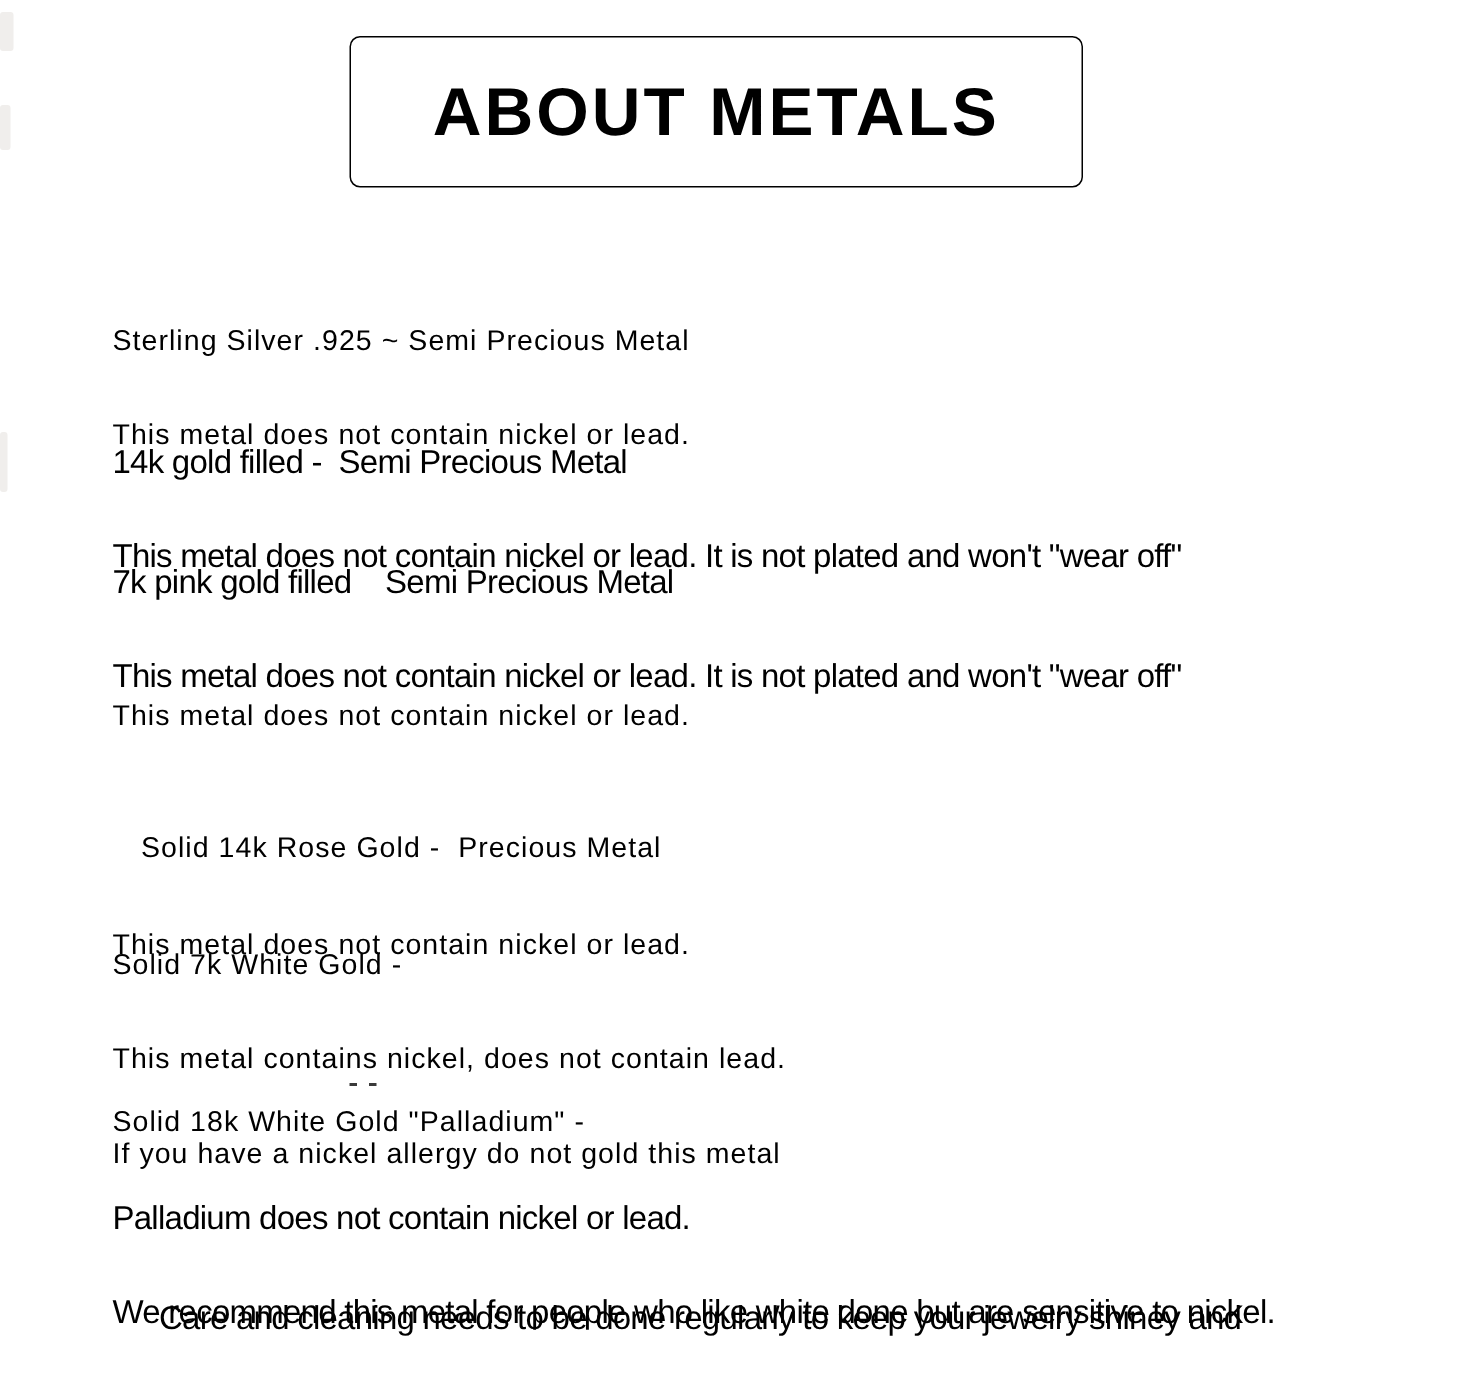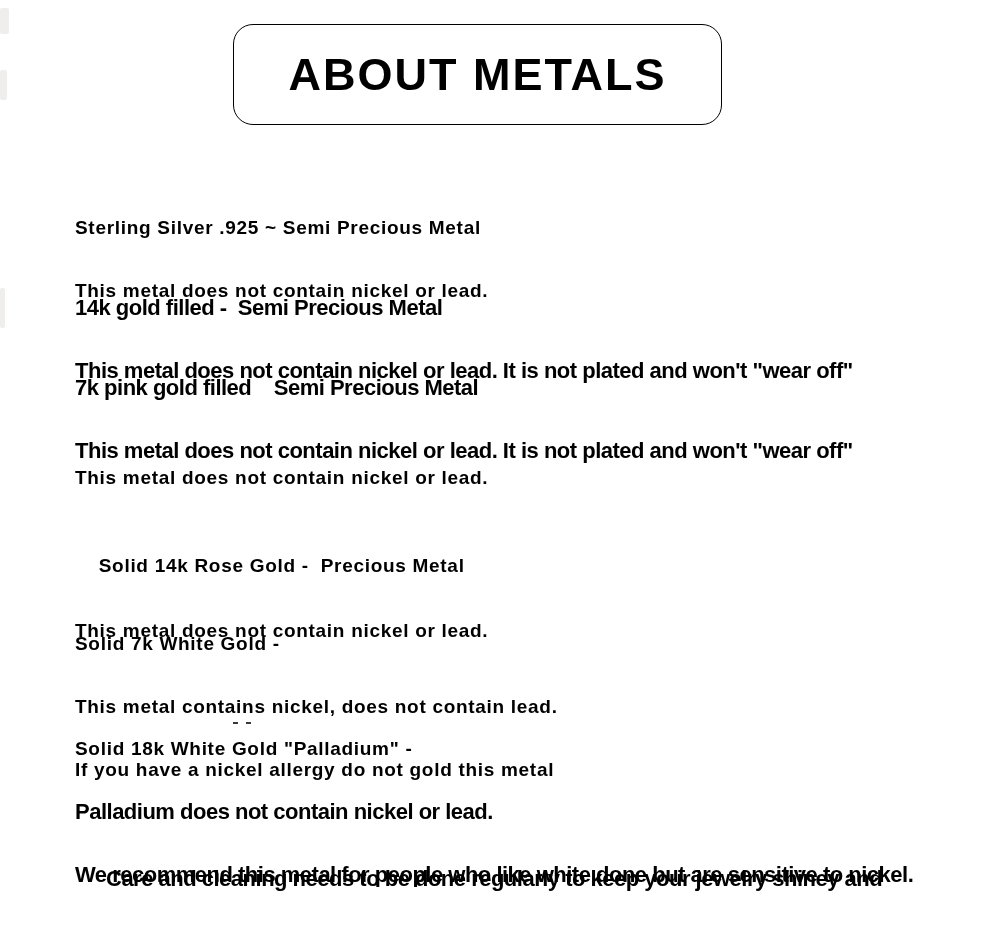--- a/index.html
+++ b/index.html
@@ -13,21 +13,21 @@
     }
 
     
     .title-box {
       position: absolute;
       left: 233px;
       top: 24px;
       width: 489px;
       height: 101px;
       border: 1.5px solid #000000;
-      border-radius: 20px;
+      border-radius: 7px;
       background: #ffffff;
       display: flex;
       align-items: center;
       justify-content: center;
       box-sizing: border-box;
     }
     .title-text {
       font-family: "Liberation Sans", sans-serif;
       font-weight: bold;
       font-size: 45px;
@@ -38,21 +38,21 @@
 
     
     .section {
       position: absolute;
       left: 75px;
       white-space: pre;
       color: #000000;
     }
     .line {
       line-height: 27px;
-      font-weight: bold;
+      font-weight: normal;
     }
     .f-wide {
       font-family: "Liberation Sans", sans-serif;
       font-size: 19px;
       letter-spacing: 0.7px;
     }
     .f-cond {
       font-family: "Liberation Sans", sans-serif;
       font-size: 22px;
       letter-spacing: -0.5px;

